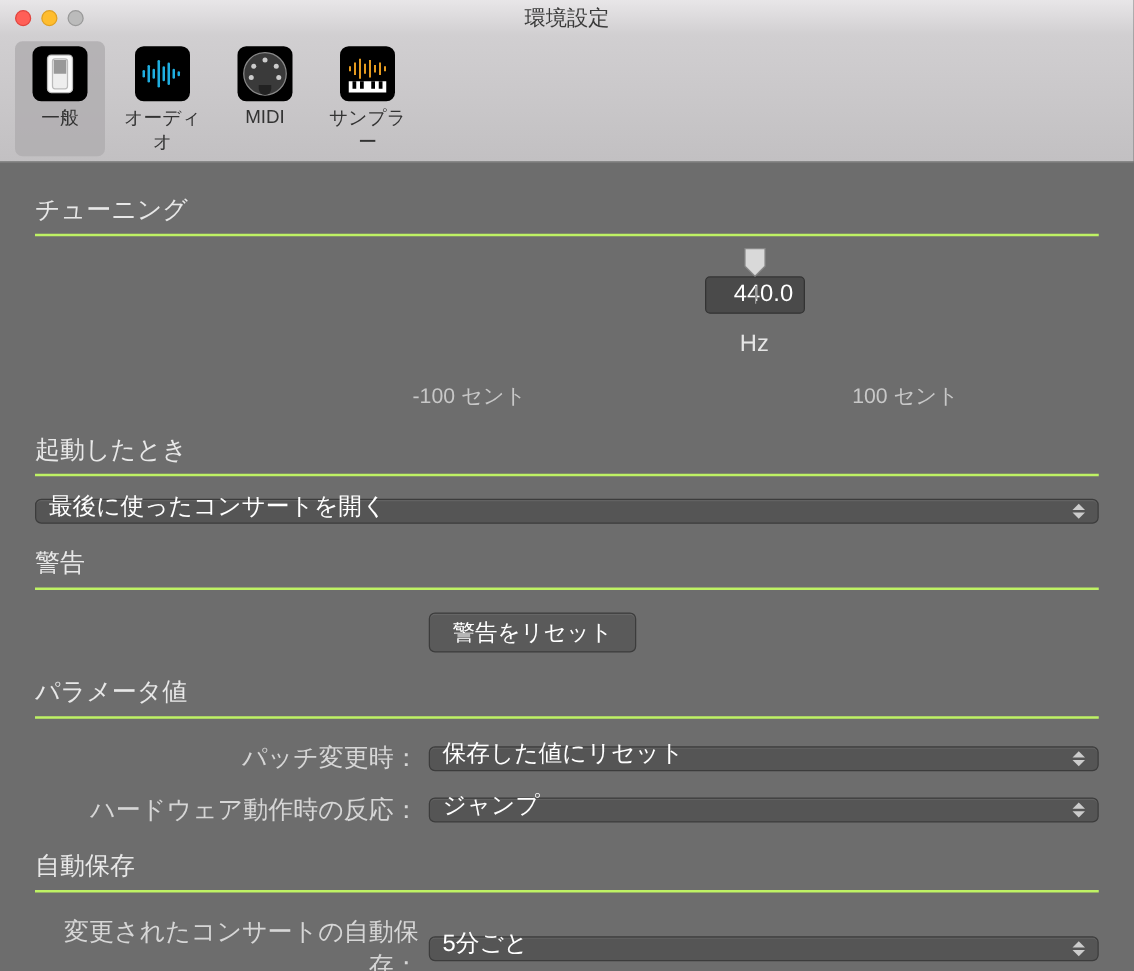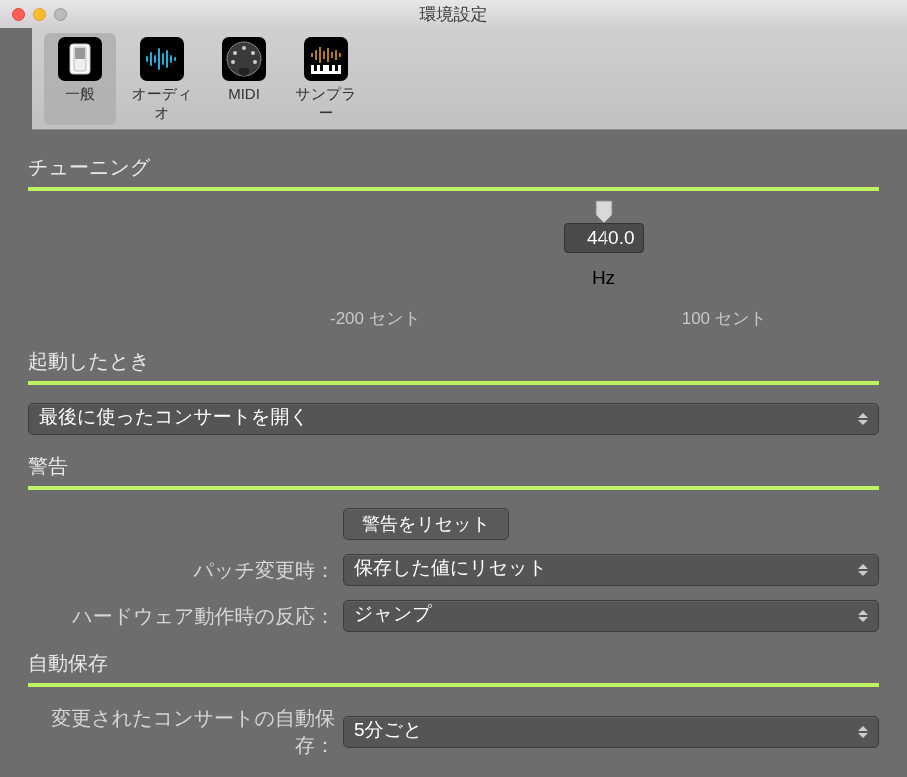--- a/index.html
+++ b/index.html
@@ -20,36 +20,36 @@
     .light { width: 13px; height: 13px; border-radius: 50%; }
     .red { background: #ff5f57; border: 0.5px solid #e0443e; }
     .yellow { background: #ffbd2e; border: 0.5px solid #dfa023; }
     .green { background: #bbb; border: 0.5px solid #999; }
     .title { position: absolute; left: 0; right: 0; text-align: center;
       font-size: 17px; color: #3a3a3a; font-weight: 400; pointer-events: none;}
     
     .toolbar {
       background: linear-gradient(#d1cfd1, #c2c0c2);
       border-bottom: 1px solid #8a8a8a;
-      display: flex; padding: 5px 19px 4px 12px; gap: 10px; margin-left: 32px;
+      display: flex; padding: 5px 19px 4px 12px; gap: 10px;
     }
     .tool { width: 72px; text-align: center; cursor: pointer;
       border-radius: 6px; padding: 4px 0 2px 0; }
     .tool.active { background: #b0aeb0dd; }
     .tool .icon-box {
       width: 44px; height: 44px; margin: 0 auto 4px auto;
       border-radius: 7px; background: #000;
       display: flex; align-items: center; justify-content: center;
     }
     .tool-label { font-size: 15px; color: #333; }
     
     .content { padding: 20px 28px; color: #ddd; }
     .section-hd {
       font-size: 20px; color: #e8e8e8;
-      padding-bottom: 6px; border-bottom: 4px solid #bef264;
+      padding-bottom: 6px; border-bottom: 2px solid #bef264;
       margin-top: 18px; margin-bottom: 18px;
     }
     .section-hd:first-child { margin-top: 4px; }
     .row {
       display: flex; align-items: center;
       margin-bottom: 14px;
     }
     .row-label {
       width: 315px; text-align: right; color: #d6d6d6;
       font-size: 20px; padding-right: 8px;
@@ -71,28 +71,28 @@
       position: absolute; top: 50%; transform: translate(-50%, -42%);
       width: 20px; height: 24px;
     }
     .thumb svg { display: block; }
     .val-box {
       width: 80px; height: 30px;
       background: #4a4a4a; border: 1px solid #333; border-radius: 4px;
       color: #fff; font-size: 19px; text-align: right;
       padding: 2px 8px; font-variant-numeric: tabular-nums;
     }
-    .hz { color: #000000; font-size: 19px; }
+    .hz { color: #e5e5e5; font-size: 19px; }
     .scale-labels { display: flex; justify-content: space-between;
       color: #c8c8c8; font-size: 17px; margin-top: 18px; padding: 0 2px;}
     
     .select {
-      flex: 1; height: 32px;
+      flex: 1; height: 20px;
       background: #555; border: 1px solid #3c3c3c; border-radius: 5px;
-      display: flex; align-items: flex-start; padding: 0 10px;
+      display: flex; align-items: flex-end; padding: 0 10px;
       color: #fff; font-size: 19px; position: relative; cursor: pointer;
       box-shadow: 0 1px 0 rgba(255,255,255,0.08) inset;
     }
     .select .chev {
       position: absolute; right: 10px; top: 50%; transform: translateY(-50%);
       display: flex; flex-direction: column; gap: 2px;
     }
     .select .chev span { display:block; width:0; height:0; border-left:5px solid transparent; border-right:5px solid transparent; }
     .select .chev .up { border-bottom: 5px solid #ccc; }
     .select .chev .dn { border-top: 5px solid #ccc; }
@@ -207,21 +207,21 @@
         <div class="thumb" style="left:50%">
           <svg width="20" height="26" viewBox="0 0 20 26">
             <path d="M2 2 h16 v14 l-8 8 -8 -8 z" fill="#d9d9d9" stroke="#888"></path>
           </svg>
         </div>
       </div>
       <input class="val-box" value="440.0" style="">
       <span class="hz">Hz</span>
     </div>
     <div class="scale-labels" style="width: calc(100% - 110px);">
-      <span>-200 セント</span>
+      <span>-100 セント</span>
       <span>100 セント</span>
     </div>
   </div>
 
   <div class="section-hd">起動したとき</div>
   <div class="row">
     <div class="row-ctl">
       <div class="select">
         <span>最後に使ったコンサートを開く</span>
         <span class="chev">
@@ -233,20 +233,21 @@
   </div>
 
   <div class="section-hd">警告</div>
   <div class="row">
     <div class="row-label"></div>
     <div class="row-ctl">
       <button class="btn">警告をリセット</button>
     </div>
   </div>
 
+  <div class="section-hd">パラメータ値</div>
   <div class="row">
     <div class="row-label">パッチ変更時：</div>
     <div class="row-ctl">
       <div class="select">
         <span>保存した値にリセット</span>
         <span class="chev">
             <span class="up"></span>
             <span class="dn"></span>
           </span>
       </div>

